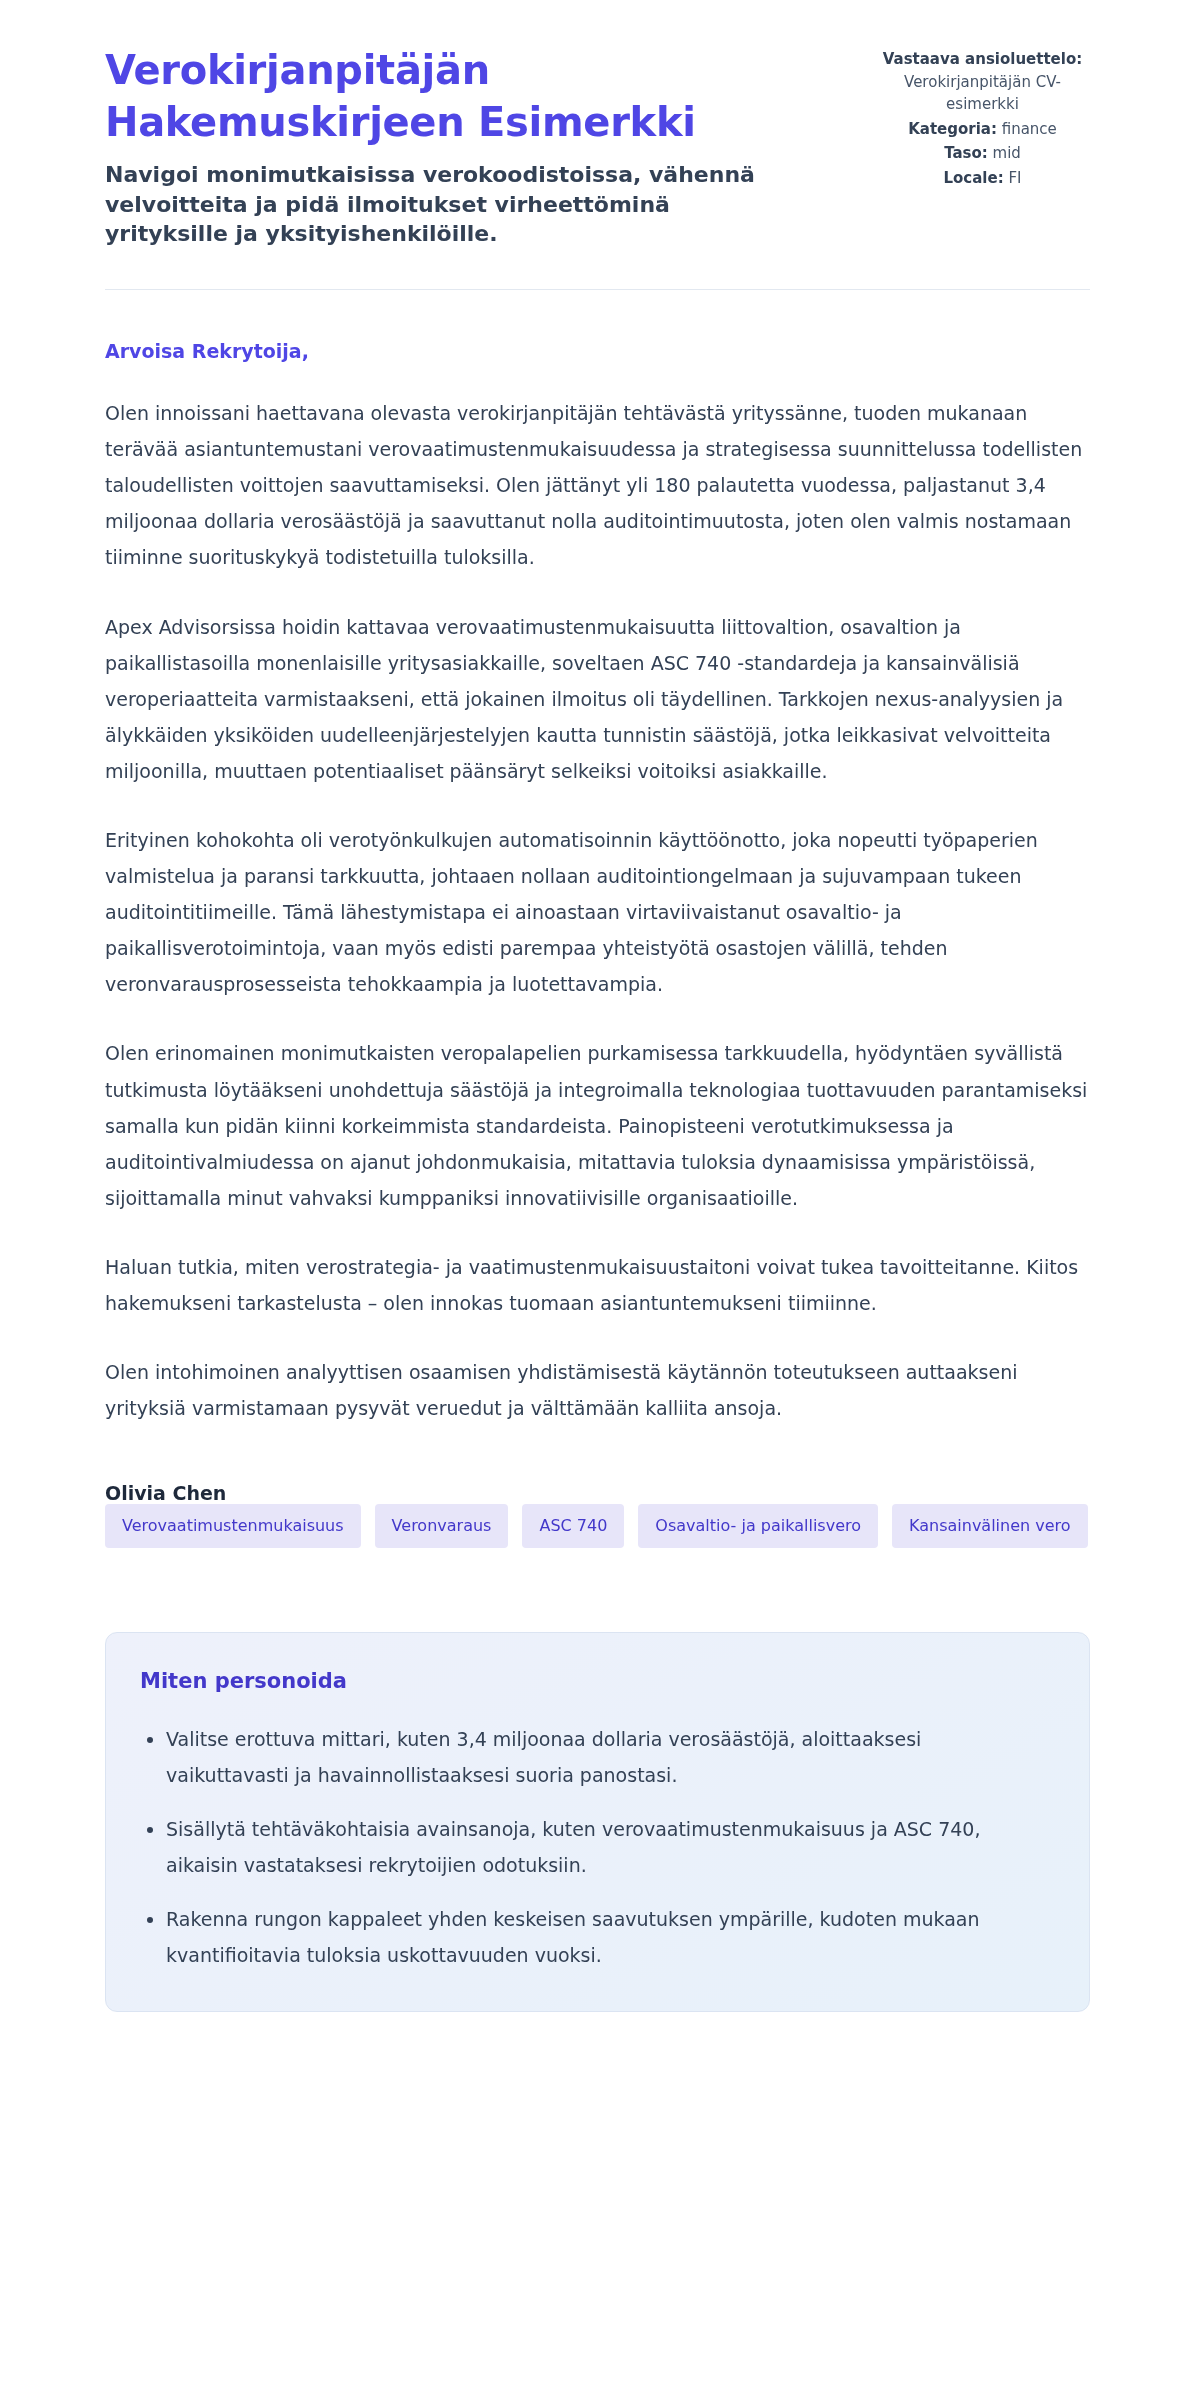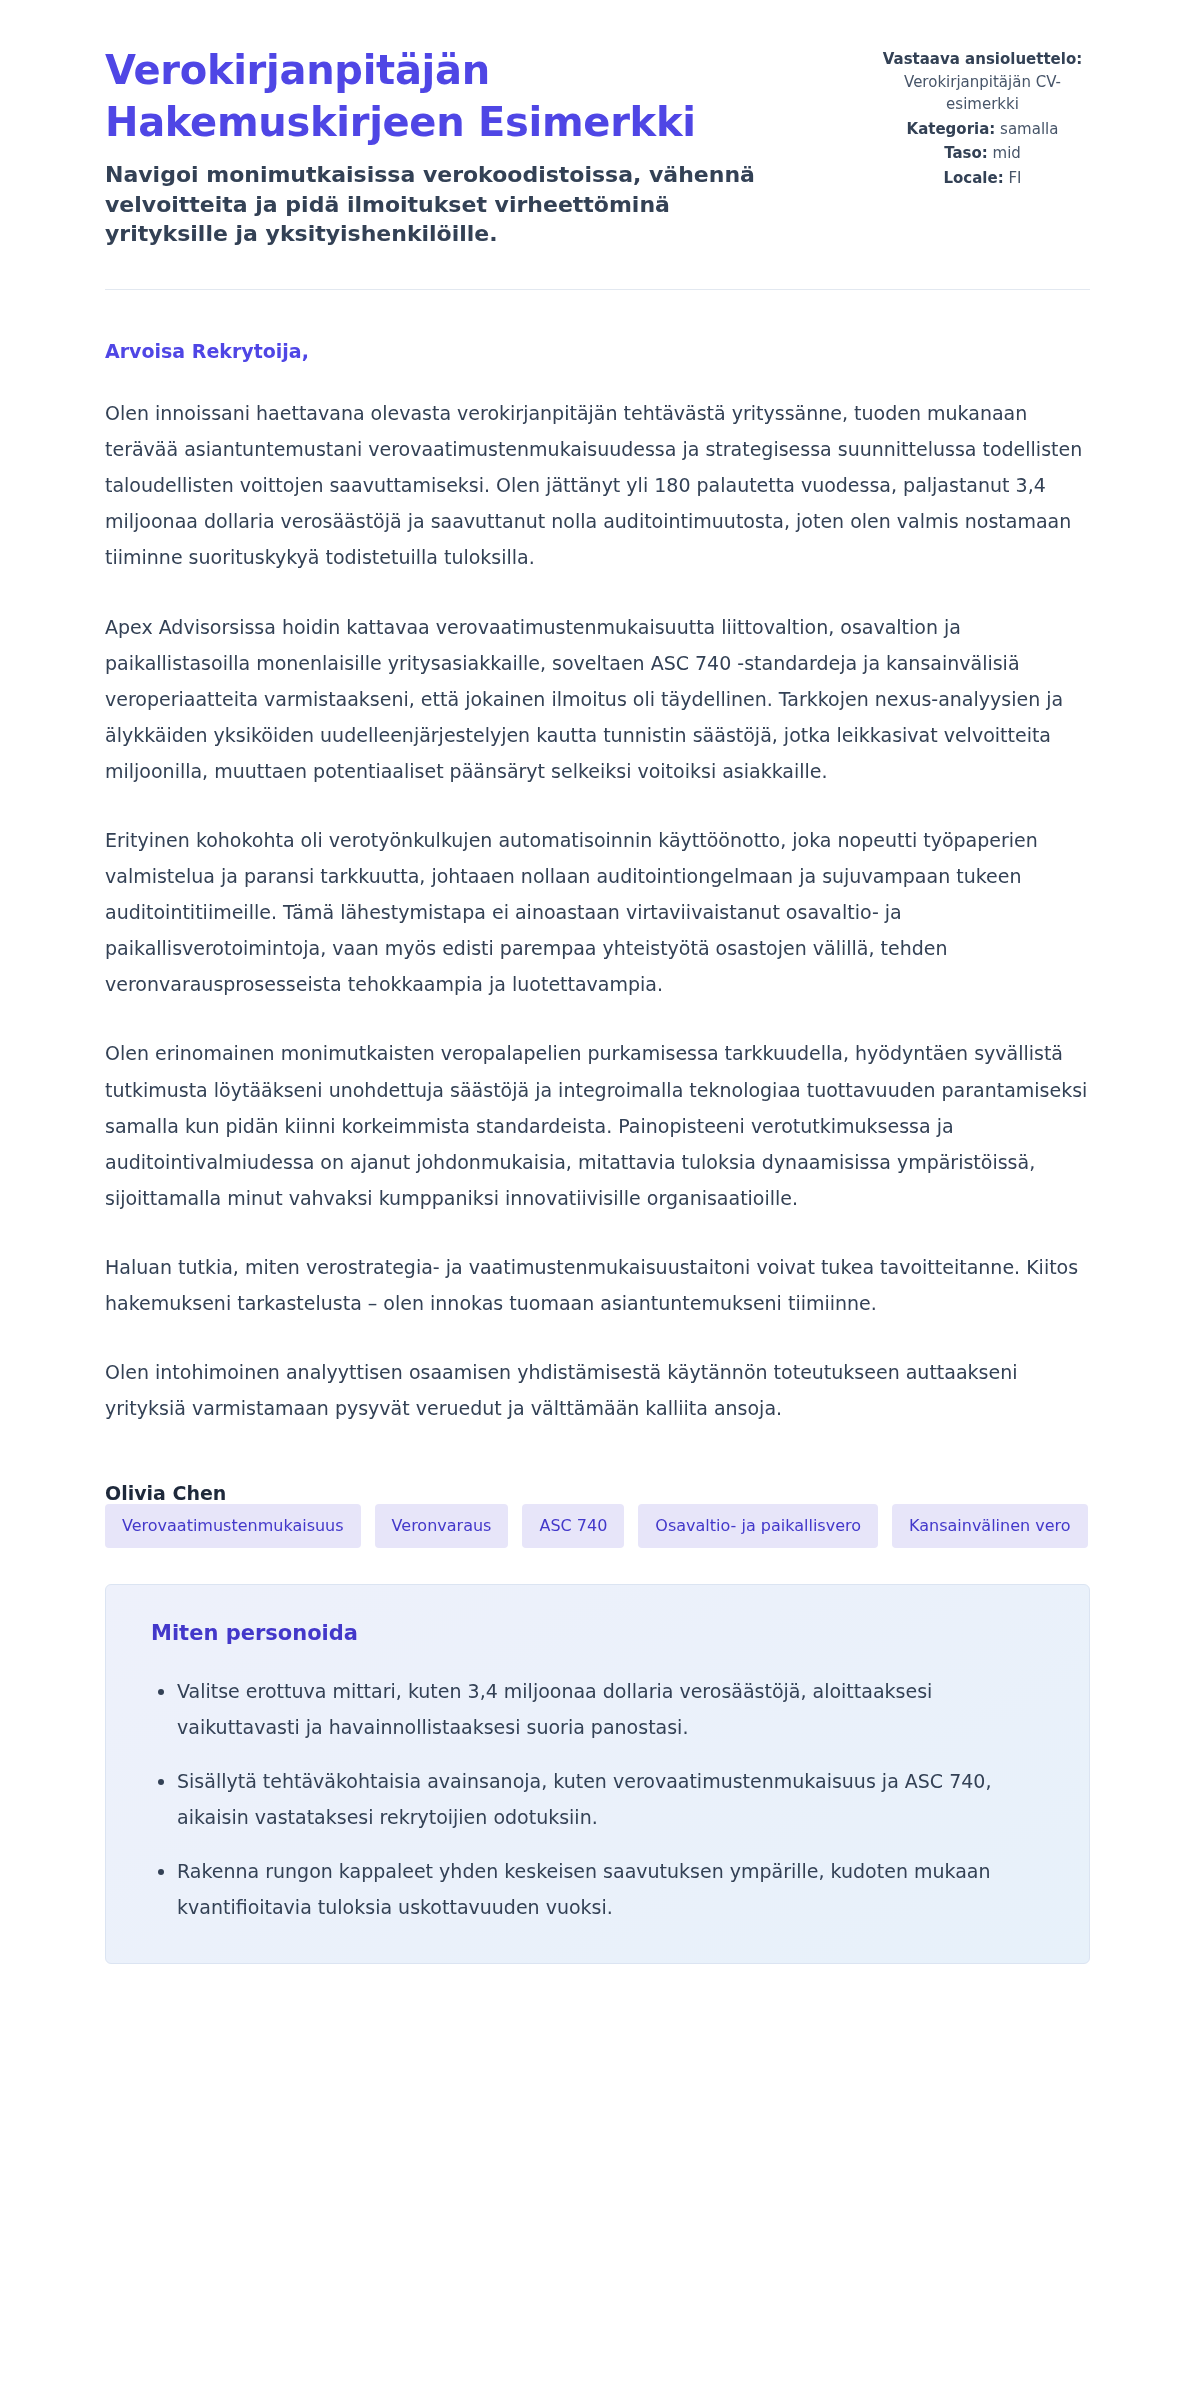--- a/index.html
+++ b/index.html
@@ -112,25 +112,25 @@
     font-size: 16px;
     line-height: 1.2;
     padding: 12px 17px;
     border-radius: 4px;
     cursor: pointer;
     white-space: nowrap;
   }
 
   
   .tips {
-    margin-top: 36px;
+    margin-top: 84px;
     border: 1px solid var(--card-border);
-    border-radius: 6px;
+    border-radius: 12px;
     background: linear-gradient(150deg, var(--card-bg-start) 0%, var(--card-bg-end) 100%);
-    padding: 36px 34px 38px 45px;
+    padding: 36px 34px 38px 34px;
   }
   .tips-title {
     margin: 0;
     font-size: 21px;
     font-weight: bold;
     color: var(--heading-accent);
   }
   .tips ul {
     margin: 28px 0 0;
     padding-left: 26px;
@@ -156,21 +156,21 @@
         <h1 class="title">Verokirjanpitäjän Hakemuskirjeen Esimerkki</h1>
         <p class="subtitle">Navigoi monimutkaisissa verokoodistoissa, vähennä velvoitteita ja pidä ilmoitukset virheettöminä yrityksille ja yksityishenkilöille.</p>
       </div>
       <aside class="meta">
         <div class="meta-row">
           <span class="meta-label">Vastaava ansioluettelo:</span>
           <span class="meta-value">Verokirjanpitäjän CV-esimerkki</span>
         </div>
         <div class="meta-row">
           <span class="meta-label">Kategoria:</span>
-          <span class="meta-value">samalla</span>
+          <span class="meta-value">finance</span>
         </div>
         <div class="meta-row">
           <span class="meta-label">Taso:</span>
           <span class="meta-value">mid</span>
         </div>
         <div class="meta-row">
           <span class="meta-label">Locale:</span>
           <span class="meta-value">FI</span>
         </div>
       </aside>

